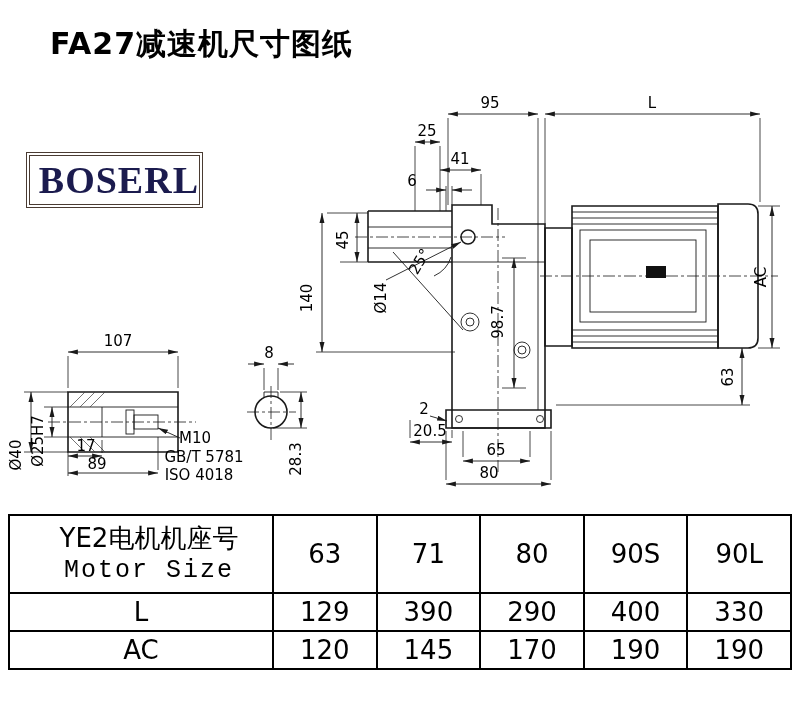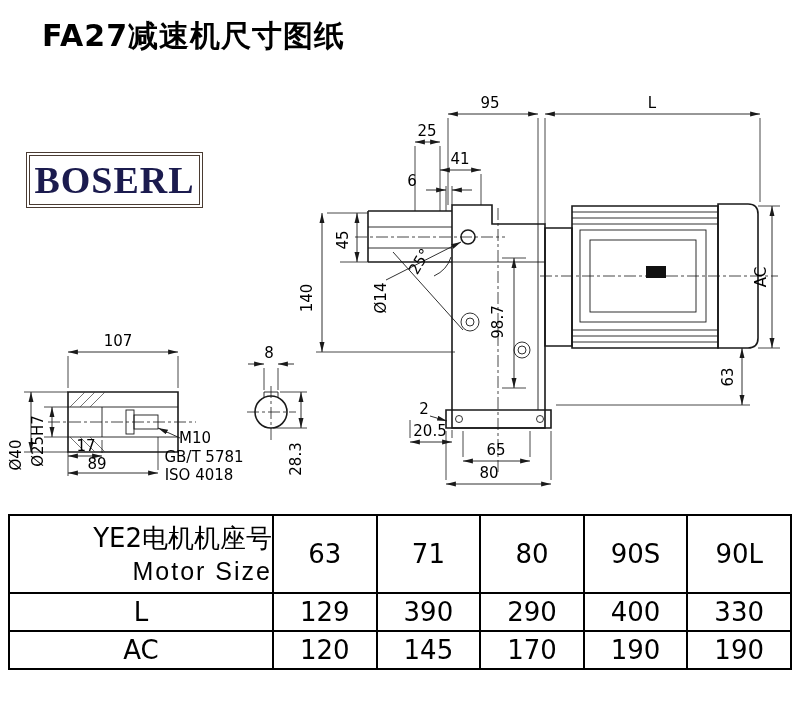--- a/index.html
+++ b/index.html
@@ -1,40 +1,40 @@
 <!DOCTYPE html>
 <html><head>
 <meta charset="utf-8">
 <style>
   html,body{margin:0;padding:0;background:#fff;}
   .page{position:relative;width:800px;height:708px;background:#fff;overflow:hidden;
         font-family:"DejaVu Sans",sans-serif;color:#000;}
-  .title{position:absolute;left:38px;top:12px;margin:4px;font-size:30px;font-weight:bold;
+  .title{position:absolute;left:38px;top:12px;margin:12px;font-size:30px;font-weight:bold;
          letter-spacing:1px;font-family:"DejaVu Sans",sans-serif;}
   .logo{position:absolute;left:26px;top:152px;width:169px;height:48px;
-        border:4px double #4a3b32;display:flex;align-items:center;justify-content:center;}
+        border:4px double #4a3b32;display:flex;align-items:center;justify-content:flex-end;}
   .logo span{font-family:"Liberation Serif","DejaVu Serif",serif;font-size:38px;font-weight:600;
              color:#1b1b4e;letter-spacing:1px;}
   svg.drawing{position:absolute;left:0;top:0;}
   .outline{fill:none;stroke:#1a1a1a;stroke-width:1.6;}
   .thin{fill:none;stroke:#1a1a1a;stroke-width:0.9;}
   .hatch{fill:none;stroke:#3a3a3a;stroke-width:0.7;}
   .center{fill:none;stroke:#1a1a1a;stroke-width:0.8;stroke-dasharray:12 3 3 3;}
   .ext{fill:none;stroke:#1a1a1a;stroke-width:0.8;}
   .dim{fill:none;stroke:#1a1a1a;stroke-width:0.9;marker-start:url(#arr);marker-end:url(#arr);}
   .lead{fill:none;stroke:#1a1a1a;stroke-width:0.9;marker-end:url(#arr);}
   text.dimtxt{font:15px "DejaVu Sans",sans-serif;fill:#000;text-anchor:middle;}
   .spec{position:absolute;left:8px;top:514px;width:784px;border-collapse:collapse;table-layout:fixed;}
   .spec th,.spec td{border:2px solid #000;text-align:center;vertical-align:middle;
                     font-weight:normal;padding:0;}
   .spec th{height:76px;font-size:26px;}
   .spec td{height:36px;font-size:26px;}
-  .spec .hdrcell{text-align:right;padding-left:16px;}
+  .spec .hdrcell{text-align:center;padding-left:16px;}
   .hdr-cn{font-size:26px;line-height:1.3;}
-  .hdr-en{font-family:Liberation Sans, sans-serif;font-size:25px;letter-spacing:2px;line-height:1.2;}
+  .hdr-en{font-family:Liberation Mono, monospace;font-size:25px;letter-spacing:2px;line-height:1.2;}
   .rowlbl{font-size:25px;}
 </style>
 </head>
 <body>
 
 <div class="page">
 
   <h1 class="title">FA27减速机尺寸图纸</h1>
 
   <div class="logo">

